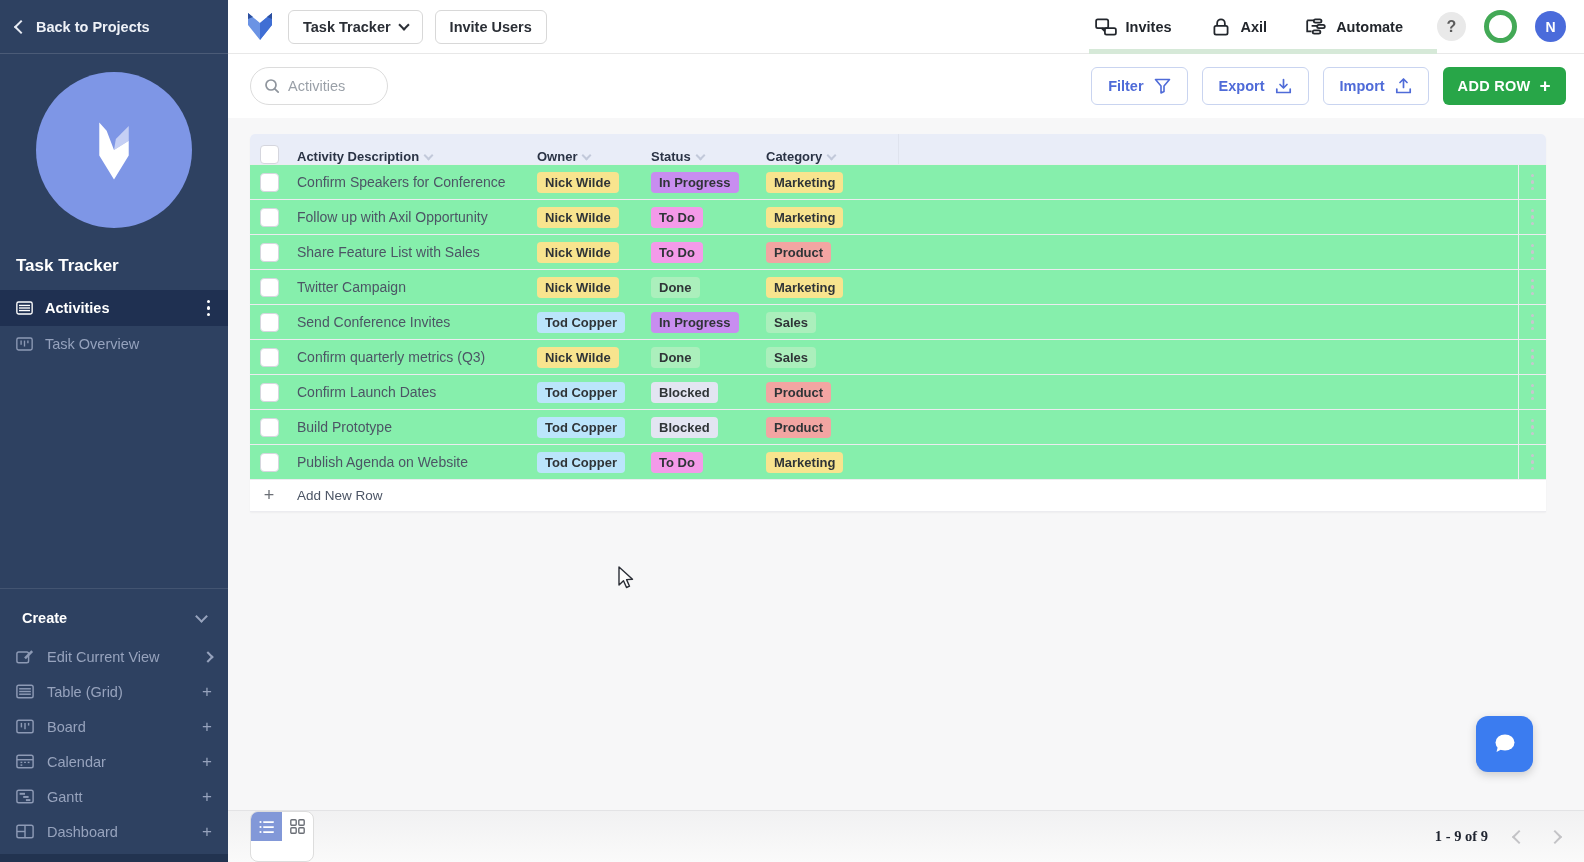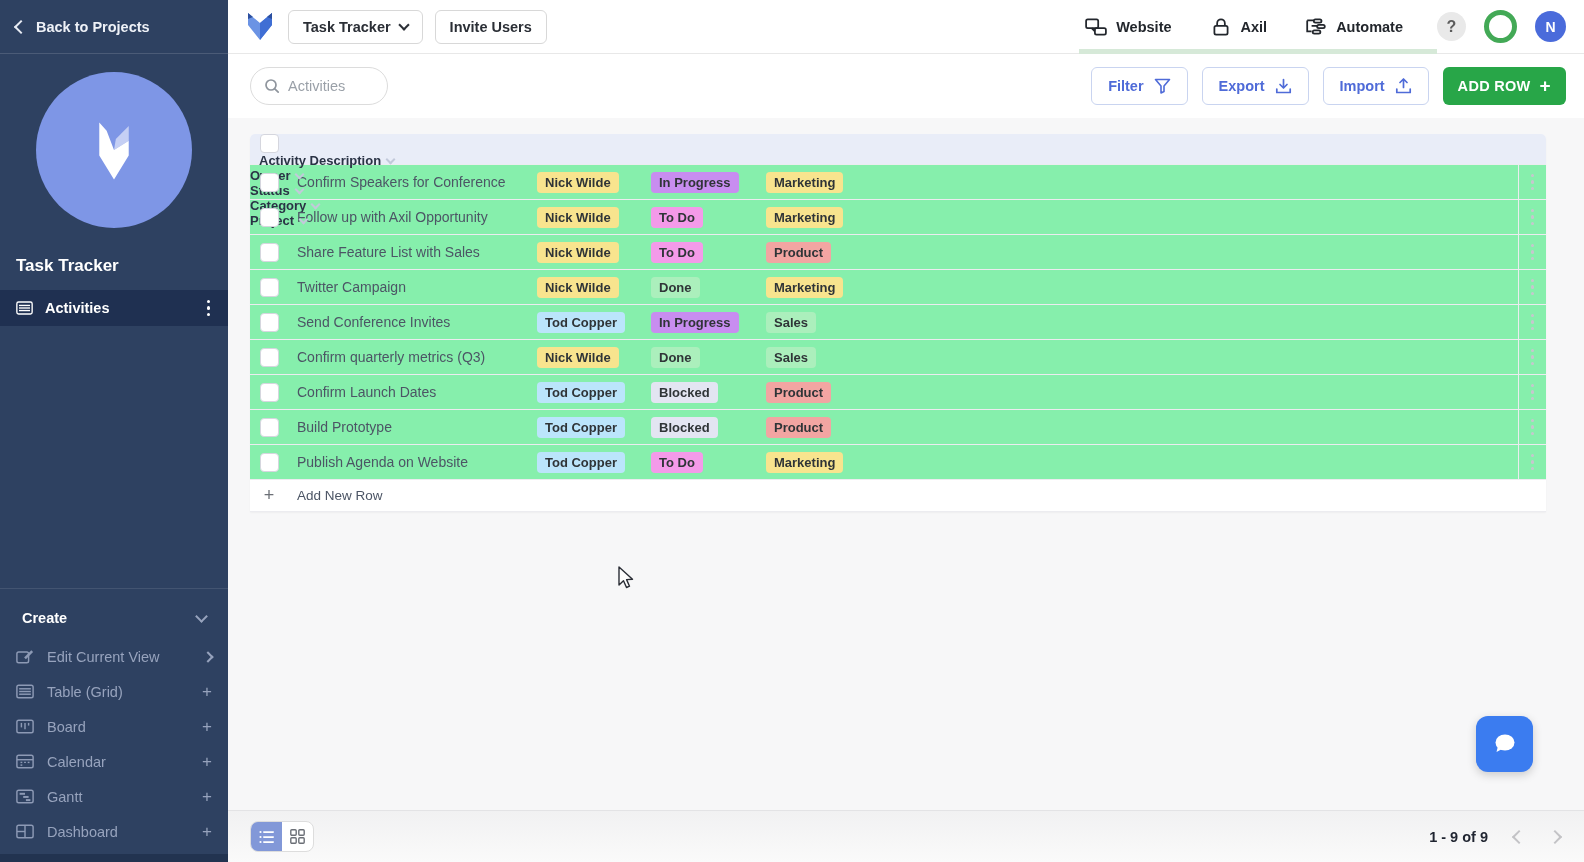--- a/index.html
+++ b/index.html
@@ -74,21 +74,21 @@
     font-size:14.5px; font-weight:bold; display:flex; align-items:center; gap:10px; padding:0 16px;
     cursor:pointer; margin-left:14px; }
   .add-row-btn { height:38px; border:none; border-radius:6px; background:#28a648; color:#fff;
     font-size:14.5px; font-weight:bold; letter-spacing:.3px; display:flex; align-items:center; gap:9px;
     padding:0 15px; cursor:pointer; margin-left:14px; }
   .add-row-btn .plus { font-size:19px; font-weight:bold; line-height:1; margin-top:-2px; }
 
   
   .grid-table { margin:16px 0 0 22px; width:1296px; background:#fff; border-radius:5px 5px 0 0;
     box-shadow:0 1px 2px rgba(0,0,0,0.04); }
-  .t-head { display:flex; align-items:flex-start; height:30px; background:#e9edf8; border-radius:5px 5px 0 0;flex-direction:column; }
+  .t-head { display:flex; align-items:flex-end; height:30px; background:#e9edf8; border-radius:5px 5px 0 0; }
   .t-row { display:flex; align-items:center; height:35px; border-top:1px solid #ececf0; background:#86efac; }
   .cell-check { width:38px; display:flex; justify-content:center; }
   .checkbox { width:19px; height:19px; border:1.5px solid #d5d6de; border-radius:4px; background:#fff; cursor:pointer; }
   .cell-desc { width:249px; font-size:14px; color:#4c5565; padding-left:9px; }
   .cell-owner { width:114px; } .cell-status { width:115px; } .cell-category { width:132px; }
   .cell-project { flex:1; }
   .cell-menu { width:28px; border-left:1px solid #ececf0; align-self:stretch;
     display:flex; align-items:center; justify-content:center; cursor:pointer; }
   .row-kebab { display:flex; flex-direction:column; gap:3px; }
   .row-kebab i { width:3.5px; height:3.5px; border-radius:50%; background:#c6c6cd; display:block; }
@@ -98,21 +98,21 @@
   .badge { display:inline-block; font-size:13px; font-weight:bold; color:#2f3437;
     padding:3px 8px; border-radius:4px; }
   .add-new-row { display:flex; align-items:center; height:33px; border-top:1px solid #ececf0;
     border-bottom:1px solid #ececf0; cursor:pointer; background:#fff; }
   .add-new-row .plus { width:38px; text-align:center; font-size:18px; color:#6b6f76; }
   .add-new-row .lbl { font-size:13.5px; color:#4c5565; padding-left:9px; }
 
   
   .bottombar { position:absolute; left:228px; right:0; bottom:0; height:52px;
     background:linear-gradient(#f1f1f2,#fafafa); border-top:1px solid #e3e3e5;
-    display:flex; align-items:center; padding:0 24px 0 22px; }
+    display:flex; padding:0 24px 0 22px;font-family:Liberation Serif, serif; }
   .view-toggle { display:flex; border:1px solid #ddd; border-radius:8px; background:#fff; overflow:hidden; }
   .vt-seg { width:31px; height:29px; display:flex; align-items:center; justify-content:center; cursor:pointer; }
   .vt-seg.active { background:#8298d8; }
   .bottombar .grow { flex:1; }
   .pagination { display:flex; align-items:center; gap:26px; }
   .page-text { font-size:14.5px; font-weight:bold; color:#1f2430; }
   .pg-chev { width:10px; height:10px; border-left:2px solid #c3c3c6; border-bottom:2px solid #c3c3c6;
     cursor:pointer; }
   .pg-left { transform:rotate(45deg); } .pg-right { transform:rotate(-135deg); }
 
@@ -149,20 +149,32 @@
             <line x1="3.5" y1="11" x2="16.5" y2="11"></line>
           </svg>
         </span>
         <span>Activities</span>
         <span class="grow"></span>
         <span class="kebab">
           <i></i>
           <i></i>
           <i></i>
         </span>
+      </div>
+      <div class="snav-item">
+        <span style="display: flex;">
+          <svg width="17" height="14" viewBox="0 0 20 16" fill="none" stroke="#8d9ab5" stroke-width="1.6">
+            <rect x="1" y="1" width="18" height="14" rx="2"></rect>
+            <line x1="6" y1="4" x2="6" y2="9"></line>
+            <line x1="10" y1="4" x2="10" y2="11"></line>
+            <line x1="14" y1="4" x2="14" y2="7"></line>
+          </svg>
+        </span>
+        <span>Task Overview</span>
+        <span class="grow"></span>
       </div>
     </div>
 
   <div class="create-section">
     <div class="create-head">
       <span class="create-title">Create</span>
       <span class="cchev"></span>
     </div>
     <div id="create-items">
         <div class="create-item">
@@ -266,21 +278,21 @@
   <div class="tb-spacer"></div>
   <div class="tb-nav" id="tb-nav">
       <div class="tb-nav-item">
         <span style="display: flex;">
           <svg width="22" height="18" viewBox="0 0 20 16" fill="none" stroke="#22262c" stroke-width="1.6">
             <rect x="1" y="1" width="11" height="8" rx="1.5"></rect>
             <rect x="9" y="9" width="10" height="6" rx="1.5"></rect>
             <line x1="6" y1="9" x2="9" y2="12"></line>
           </svg>
         </span>
-        <span>Website</span>
+        <span>Invites</span>
       </div>
       <div class="tb-nav-item">
         <span style="display: flex;">
           <svg width="22" height="18" viewBox="0 0 20 16" fill="none" stroke="#22262c" stroke-width="1.6">
             <rect x="4" y="7" width="12" height="8" rx="1.5"></rect>
             <path d="M6.5 7 V4.5 a3.5 3.5 0 0 1 7 0 V7"></path>
           </svg>
         </span>
         <span>Axil</span>
       </div>
@@ -363,26 +375,20 @@
             <span>Status</span>
             <span class="sort-chev"></span>
           </span>
         </div>
         <div class="cell-category">
           <span class="h-label">
             <span>Category</span>
             <span class="sort-chev"></span>
           </span>
         </div>
-        <div class="cell-project">
-          <span class="h-label">
-            <span>Project</span>
-            <span class="sort-chev"></span>
-          </span>
-        </div>
         <div class="cell-menu" style="border-left: 1px solid rgb(223, 227, 238);"></div>
       </div>
     <div id="table-body">
         <div class="t-row">
           <div class="cell-check">
             <span class="checkbox"></span>
           </div>
           <div class="cell-desc">Confirm Speakers for Conference</div>
           <div class="cell-owner"><span class="badge" style="background: rgb(248, 228, 142);">Nick Wilde</span></div>
           <div class="cell-status"><span class="badge" style="background: rgb(200, 141, 240);">In Progress</span></div>

